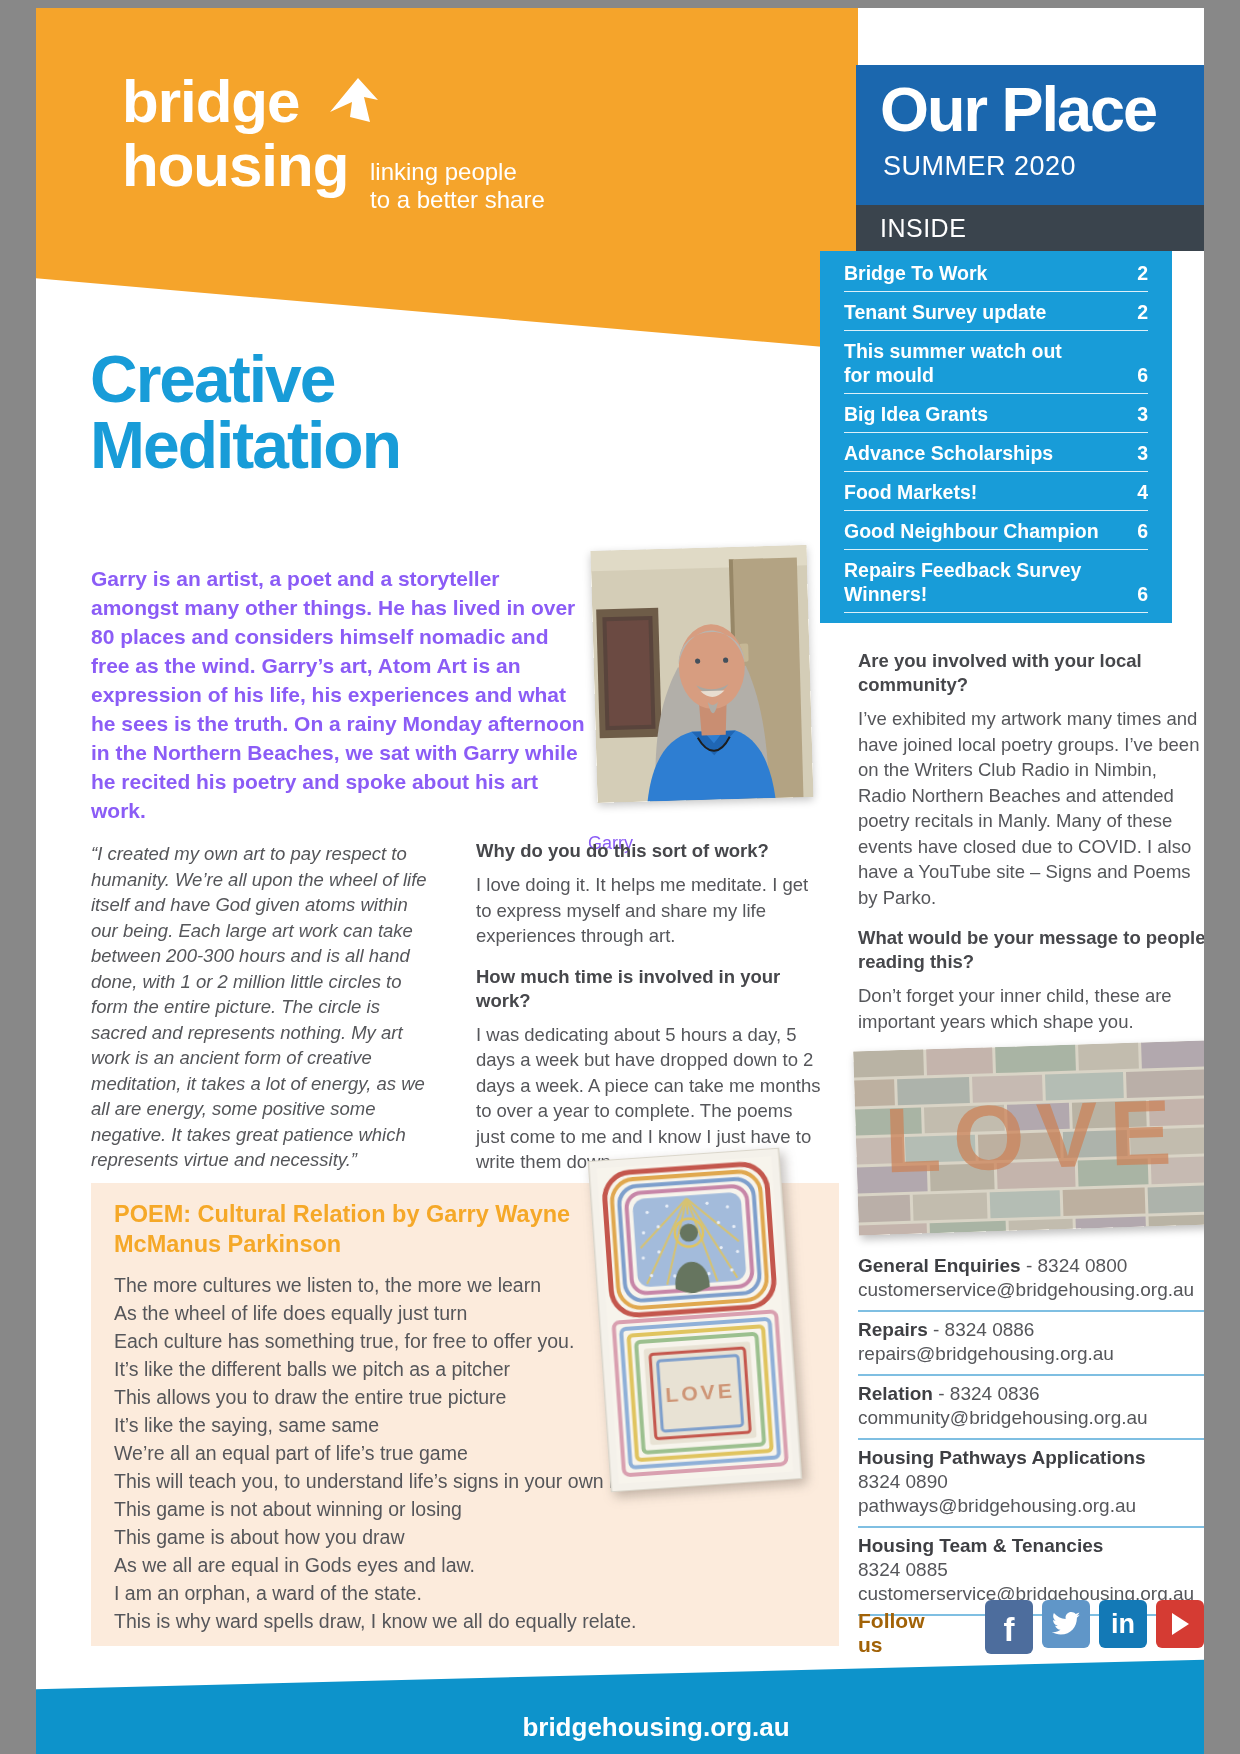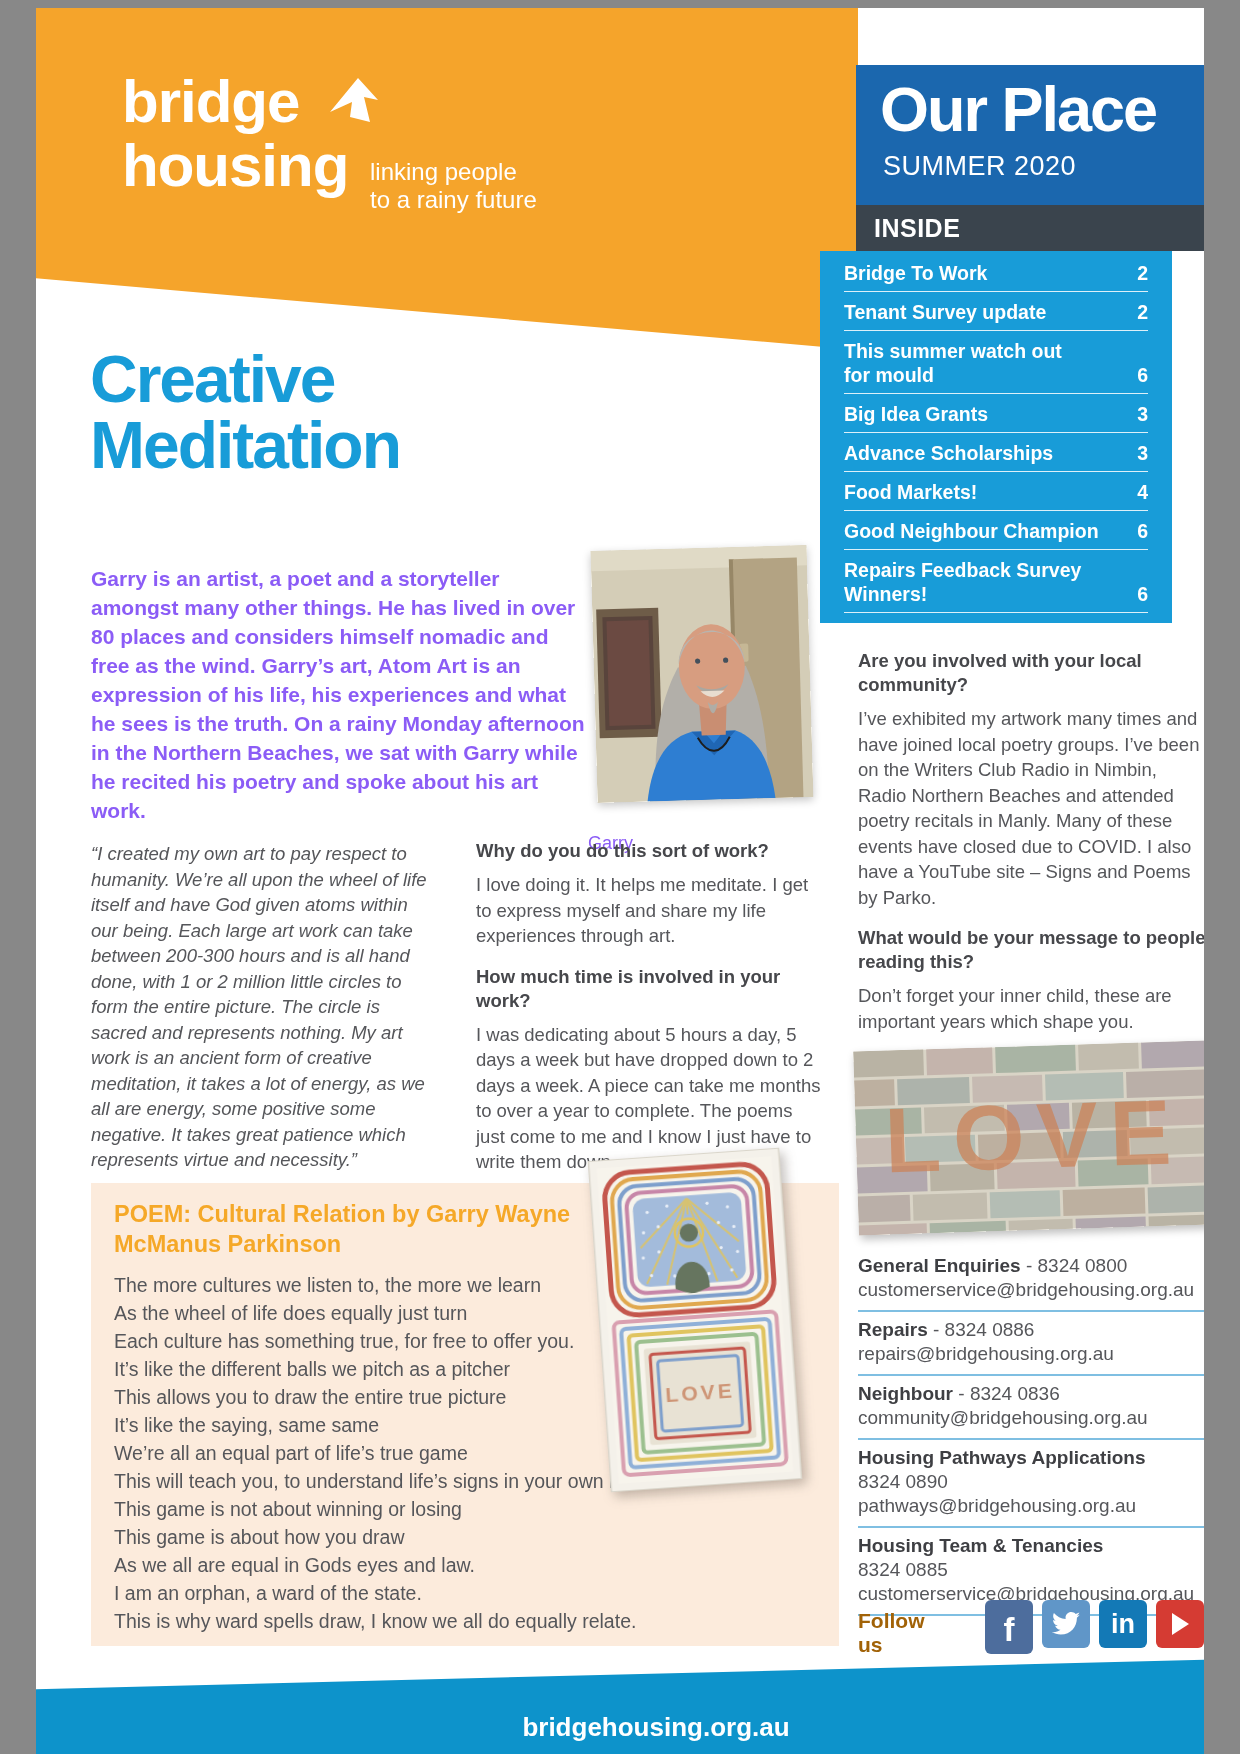--- a/index.html
+++ b/index.html
@@ -14,21 +14,21 @@
   .logo-arrow{position:absolute;left:292px;top:68px;width:52px;height:52px;}
   .tagline{position:absolute;left:334px;top:150px;font-size:24px;line-height:28px;
            color:#fff;white-space:pre-line;}
 
   
   .ourplace{position:absolute;left:820px;top:57px;width:352px;height:140px;background:#1B67AE;}
   .op-title{position:absolute;left:24px;top:8px;font-size:63px;font-weight:bold;
             color:#fff;letter-spacing:-2px;white-space:nowrap;}
   .op-issue{position:absolute;left:27px;top:86px;font-size:27px;color:#fff;letter-spacing:.5px;}
   .inside{position:absolute;left:820px;top:197px;width:352px;height:46px;background:#3A444D;
-          color:#fff;font-size:25px;font-weight:bold;line-height:46px;padding-left:18px;
+          color:#fff;font-size:25px;font-weight:normal;line-height:46px;padding-left:24px;
           box-sizing:border-box;letter-spacing:.5px;}
   .toc{position:absolute;left:784px;top:243px;width:352px;background:#189CD8;
        padding:2px 24px 10px;box-sizing:border-box;}
   .toc-row{display:flex;justify-content:space-between;align-items:flex-end;
            border-bottom:1px solid rgba(255,255,255,.85);padding:8px 0 6px;color:#fff;
            font-weight:bold;font-size:19.5px;line-height:24px;}
   .toc-label{white-space:pre-line;}
 
   
   .headline{position:absolute;left:54px;top:338px;font-size:66px;line-height:66px;
@@ -94,21 +94,21 @@
 
 <div class="page">
 
   <div class="orange">
     <div class="logo-words">bridge
 housing</div>
     <svg class="logo-arrow" viewBox="0 0 52 52">
       <path fill="#fff" d="M2 36 L30 2 L50 24 L36 21 L42 46 L22 41 L24 26 Z"></path>
     </svg>
     <div class="tagline">linking people
-to a rainy future</div>
+to a better share</div>
   </div>
 
   <div class="ourplace">
     <div class="op-title">Our Place</div>
     <div class="op-issue">SUMMER 2020</div>
   </div>
   <div class="inside">INSIDE</div>
 
   <div class="toc">
 
@@ -255,21 +255,21 @@
         <div class="cl"></div>
       </div>
 
       <div class="contact">
         <div class="c1"><span class="cb">Repairs</span><span> - 8324 0886</span></div>
         <div class="cl">repairs@bridgehousing.org.au</div>
         <div class="cl"></div>
       </div>
 
       <div class="contact">
-        <div class="c1"><span class="cb">Neighbour</span><span> - 8324 0836</span></div>
+        <div class="c1"><span class="cb">Relation</span><span> - 8324 0836</span></div>
         <div class="cl">community@bridgehousing.org.au</div>
         <div class="cl"></div>
       </div>
 
       <div class="contact">
         <div class="c1"><span class="cb">Housing Pathways Applications</span><span></span></div>
         <div class="cl">8324 0890</div>
         <div class="cl">pathways@bridgehousing.org.au</div>
       </div>
 

